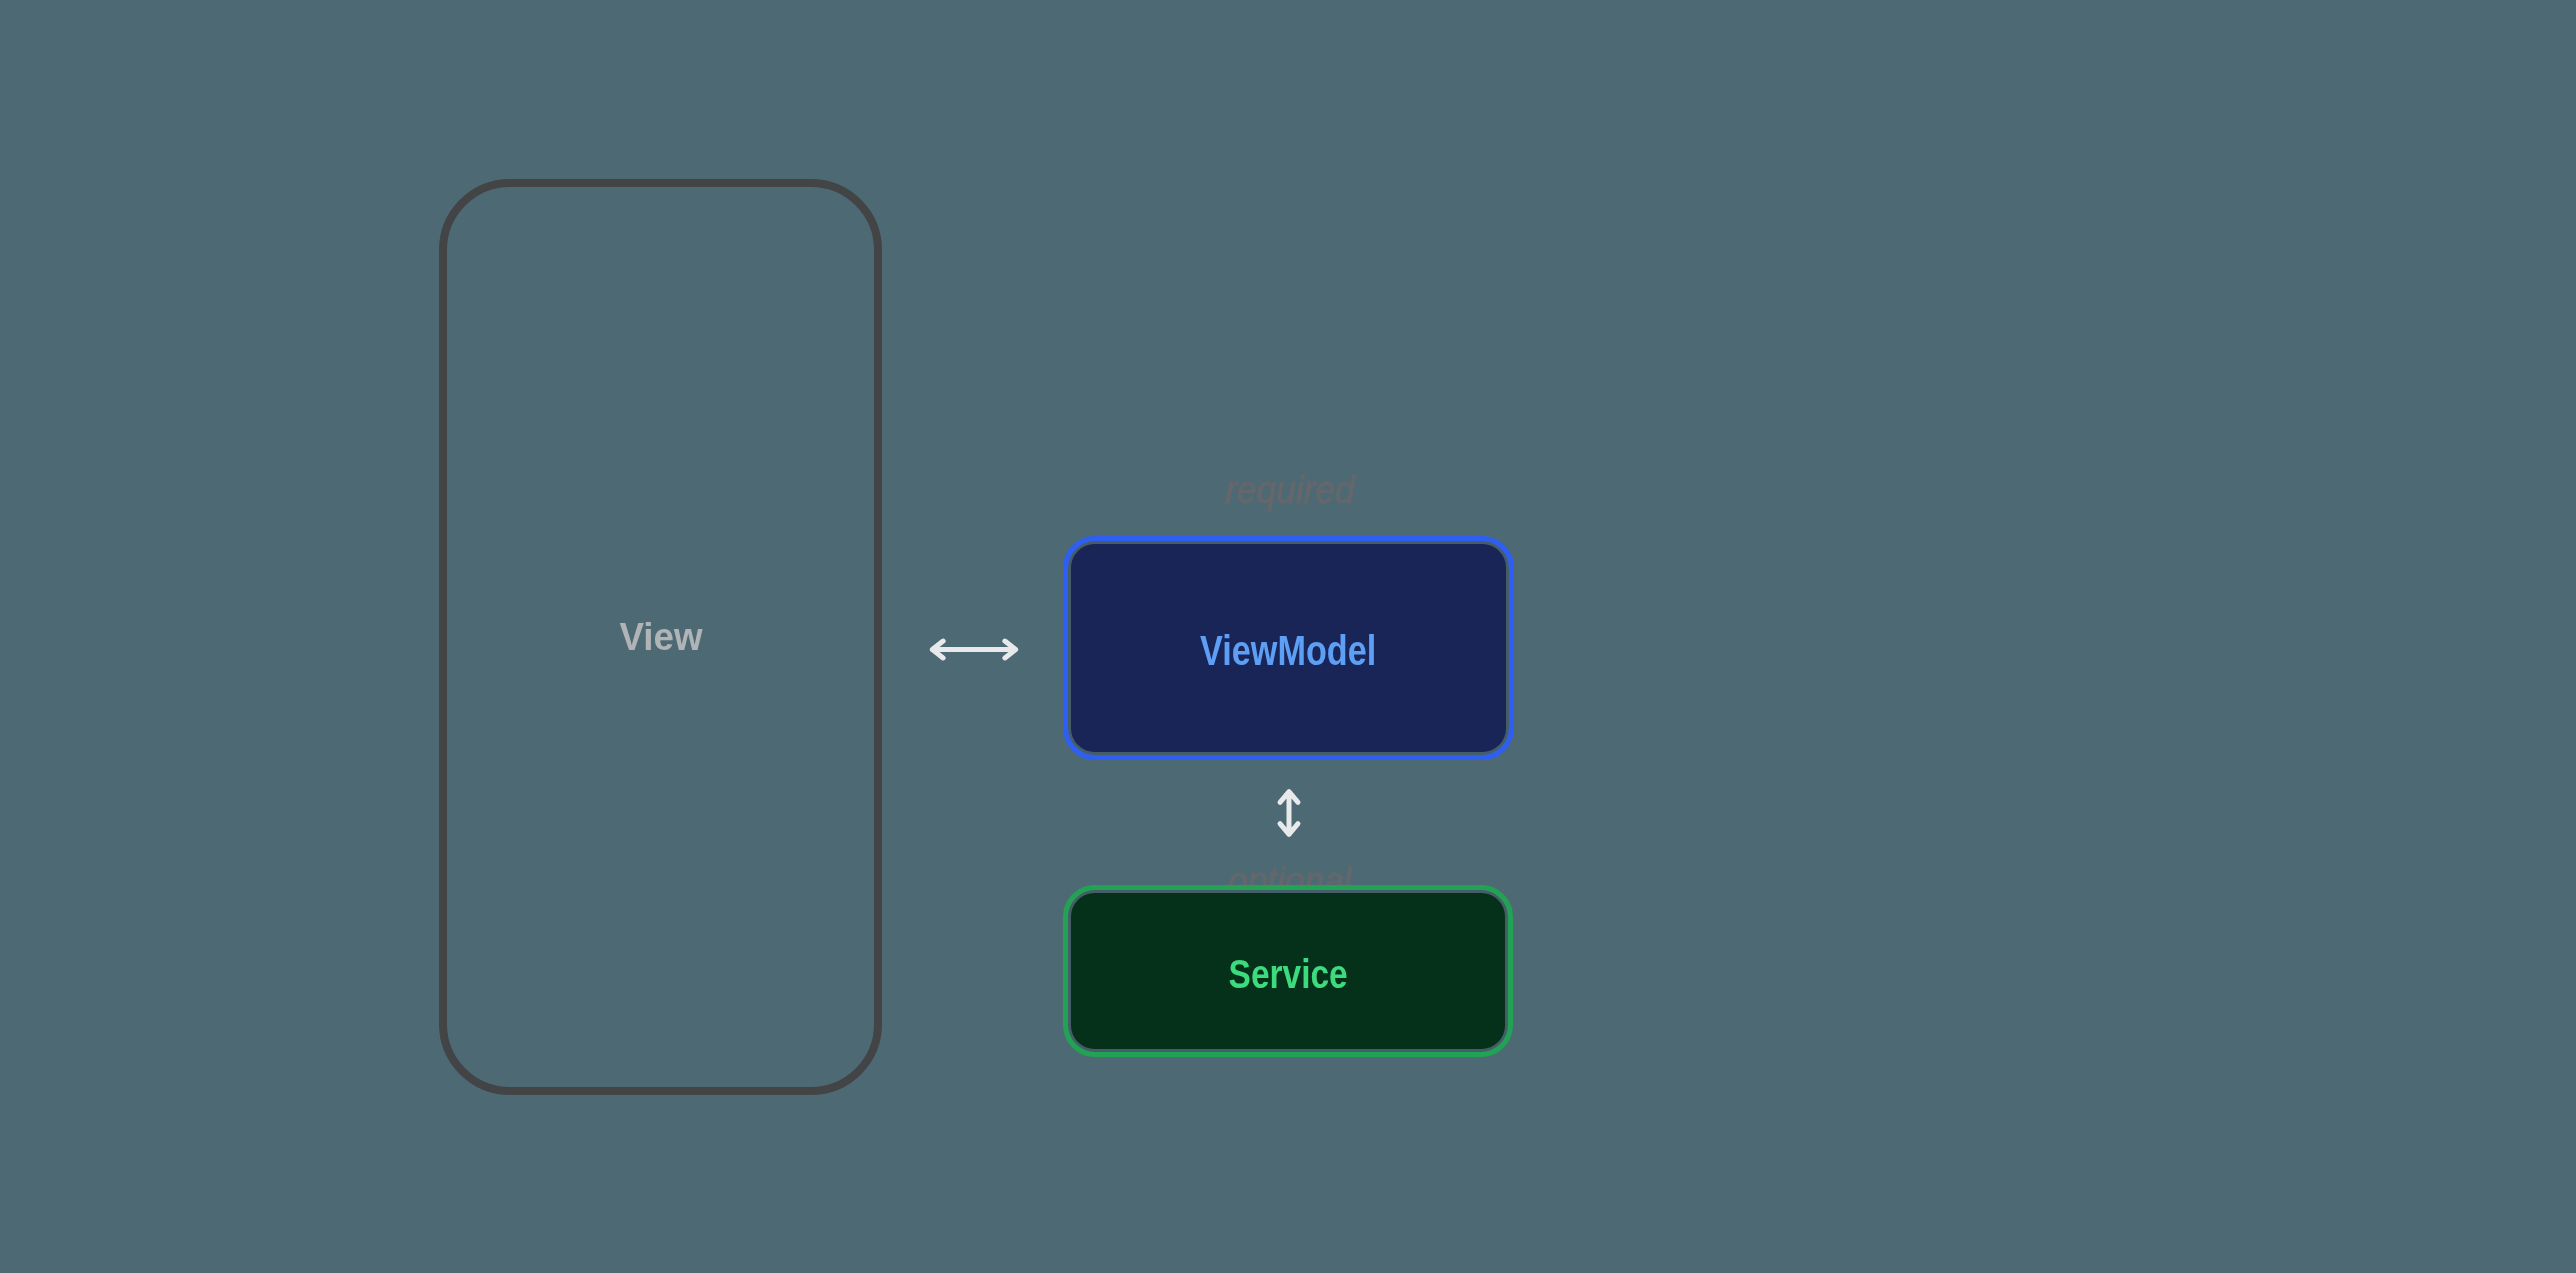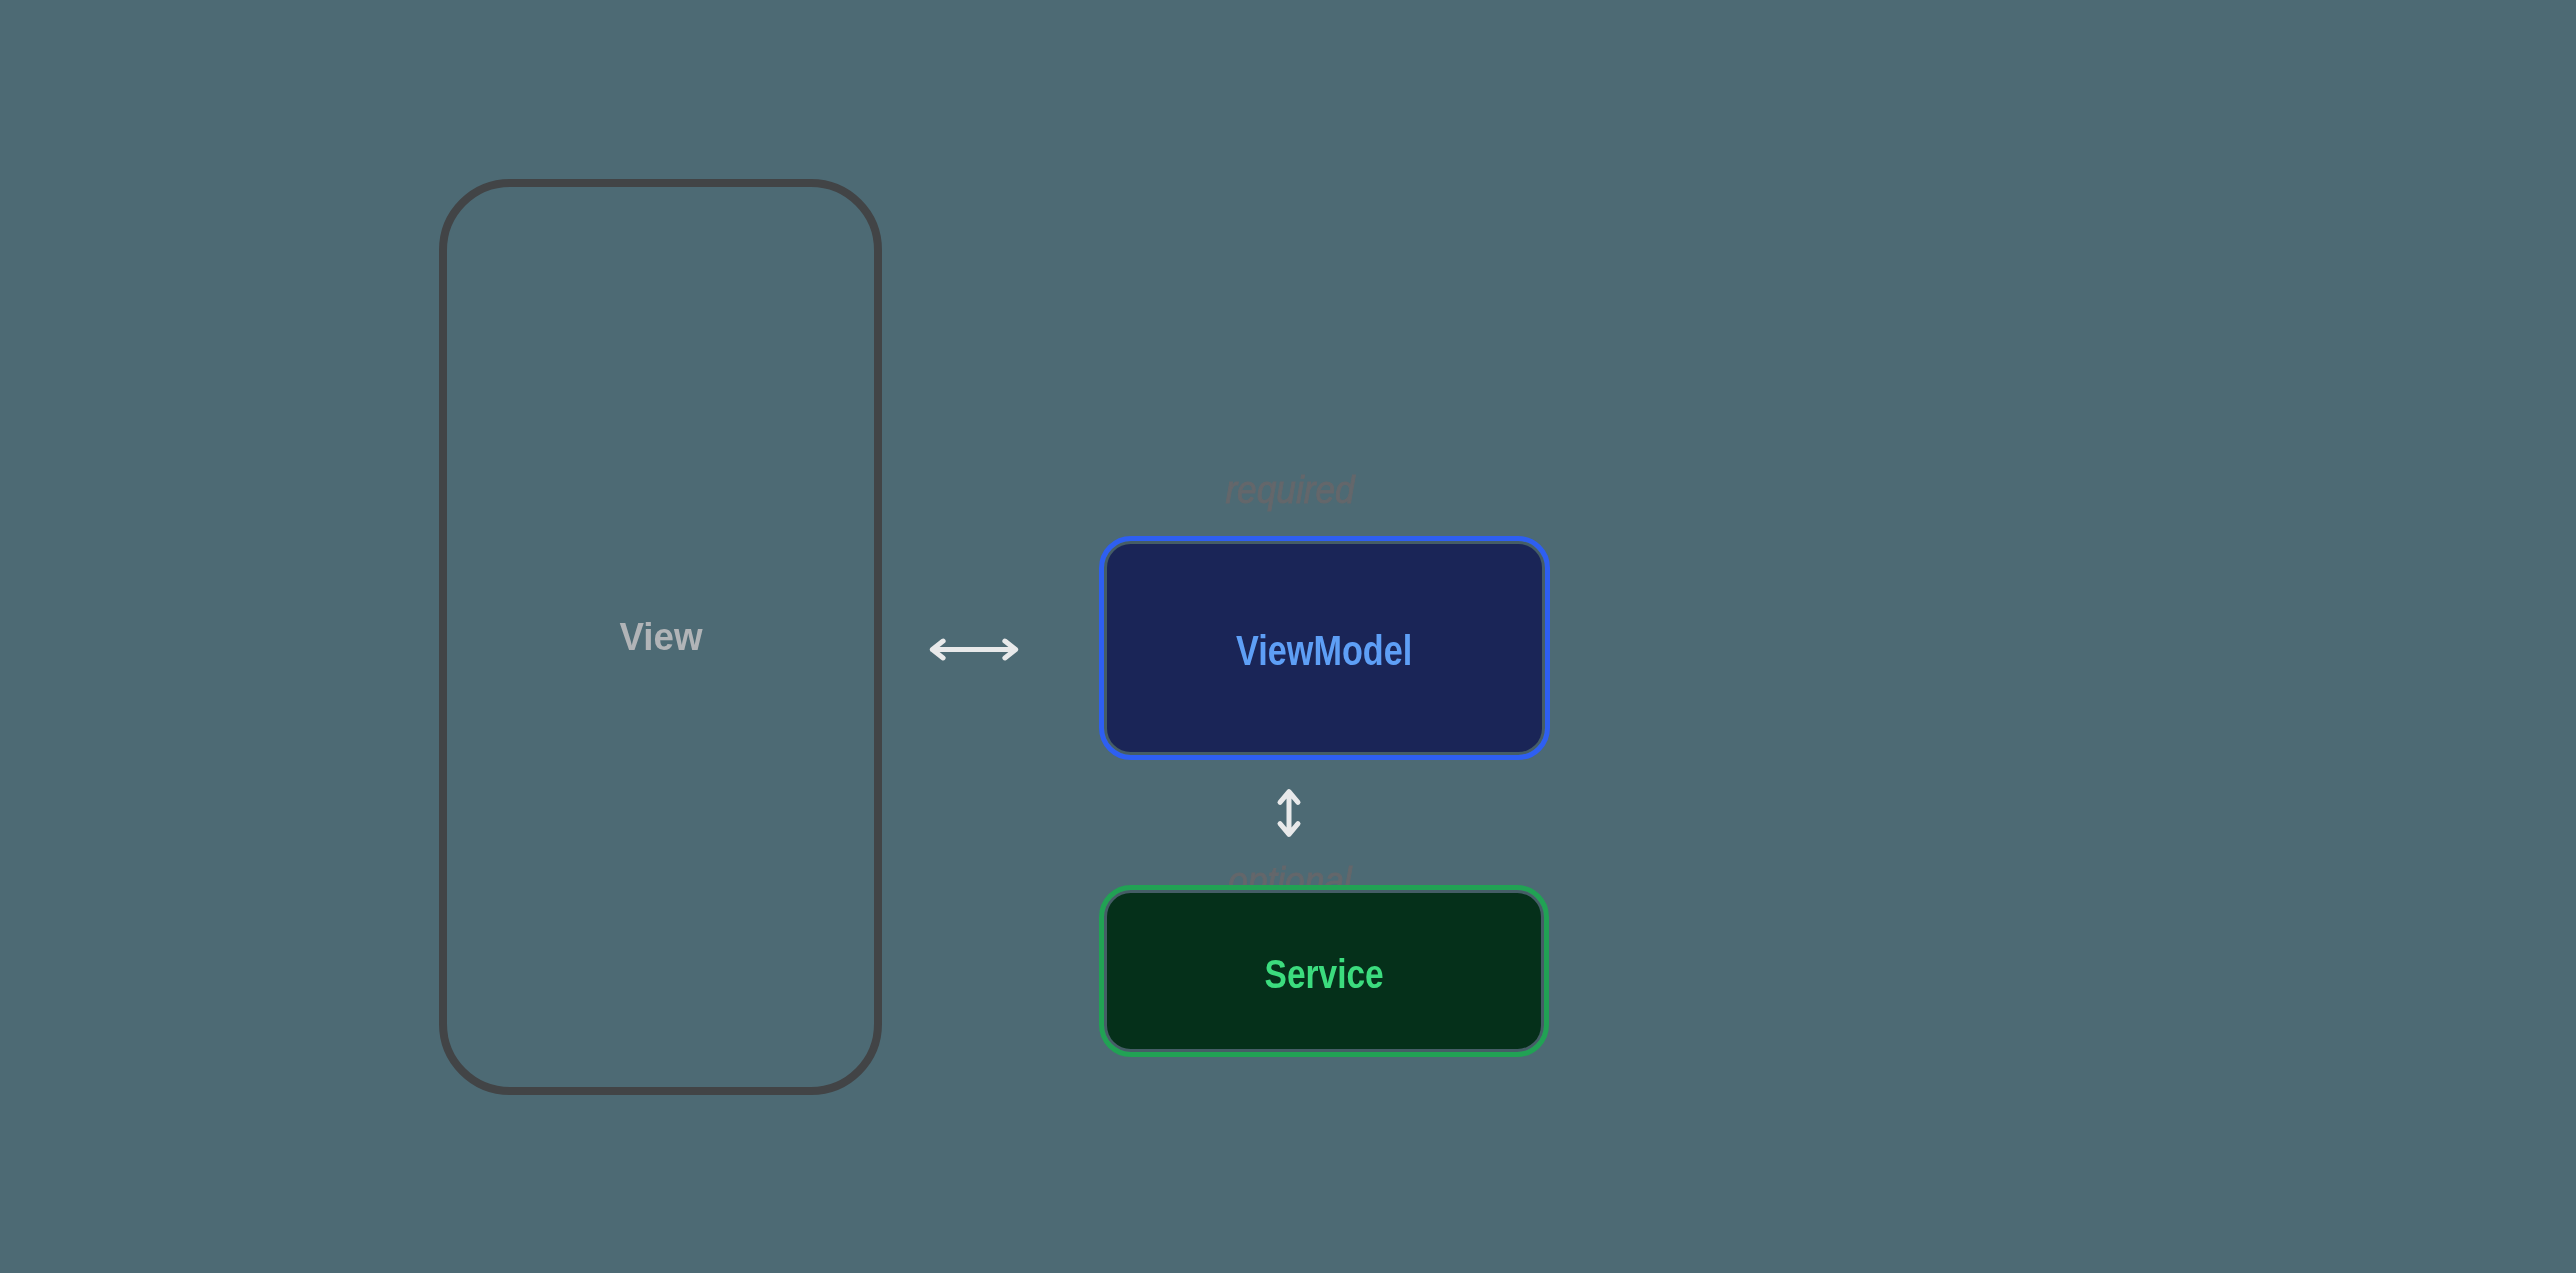--- a/index.html
+++ b/index.html
@@ -32,21 +32,20 @@
   }
   .phone-label{
     color:var(--view-text);font-weight:bold;font-size:38px;
     transform:scaleX(0.966);
   }
   .node{
     position:absolute;
     display:flex;align-items:center;justify-content:center;
     border-radius:32px;
     padding:3.4px;
-    margin-left:36px;
   }
   .node-viewmodel{
     left:1063px;top:536px;width:451px;height:224px;
     background:linear-gradient(var(--vm-fill),var(--vm-fill)) content-box,
                linear-gradient(var(--gap-ring),var(--gap-ring)) padding-box;
     border:5px solid var(--vm-border);
   }
   .node-viewmodel .node-label{
     color:var(--vm-text);font-size:42px;
     transform:translateY(3.4px) scaleX(0.814);

